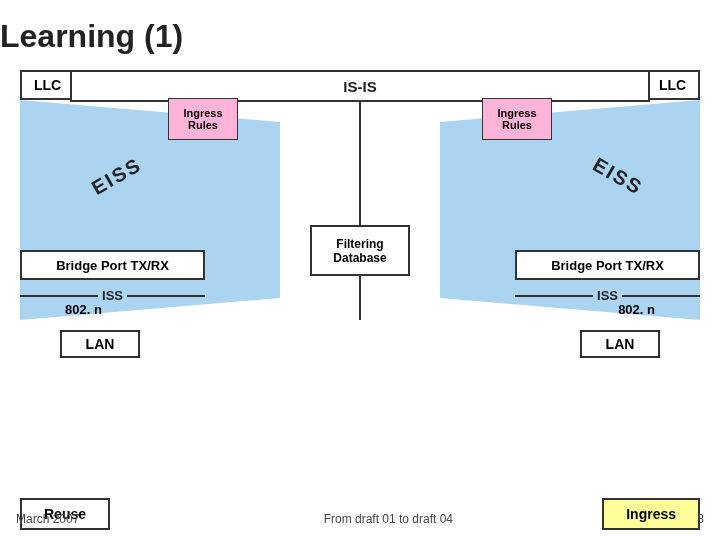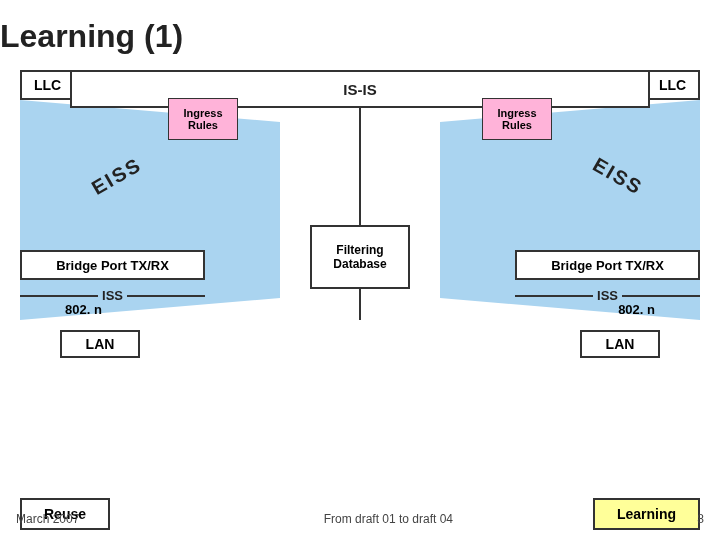--- a/index.html
+++ b/index.html
@@ -36,21 +36,21 @@
       right: 20px;
       bottom: 60px;
     }
 
     
     .isis-bar {
       position: absolute;
       top: 0;
       left: 50px;
       right: 50px;
-      height: 38px;
+      height: 32px;
       background: #fff;
       border: 2px solid #333;
       display: flex;
       align-items: center;
       justify-content: center;
       font-size: 15px;
       font-weight: bold;
       color: #222;
       z-index: 5;
     }
@@ -201,21 +201,21 @@
       z-index: 10;
     }
 
     
     .filtering-db {
       position: absolute;
       top: 155px;
       left: 50%;
       transform: translateX(-50%);
       width: 100px;
-      height: 64px;
+      height: 51px;
       background: #fff;
       border: 2px solid #333;
       display: flex;
       align-items: center;
       justify-content: center;
       text-align: center;
       font-size: 12px;
       font-weight: bold;
       z-index: 10;
     }
@@ -414,21 +414,21 @@
     <div class="dot802-right">802. n</div>
 
     <div class="lan-left">LAN</div>
 
     <div class="lan-right">LAN</div>
 
   </div>
 
   <div class="bottom-bar">
     <button class="btn-reuse">Reuse</button>
-    <button class="btn-specify">Learning</button>
+    <button class="btn-specify">Ingress</button>
   </div>
 
   <div class="footer-bar">
     <span>March 2007</span>
     <span>From draft 01 to draft 04</span>
     <span>8</span>
   </div>
 
 </div>
 

